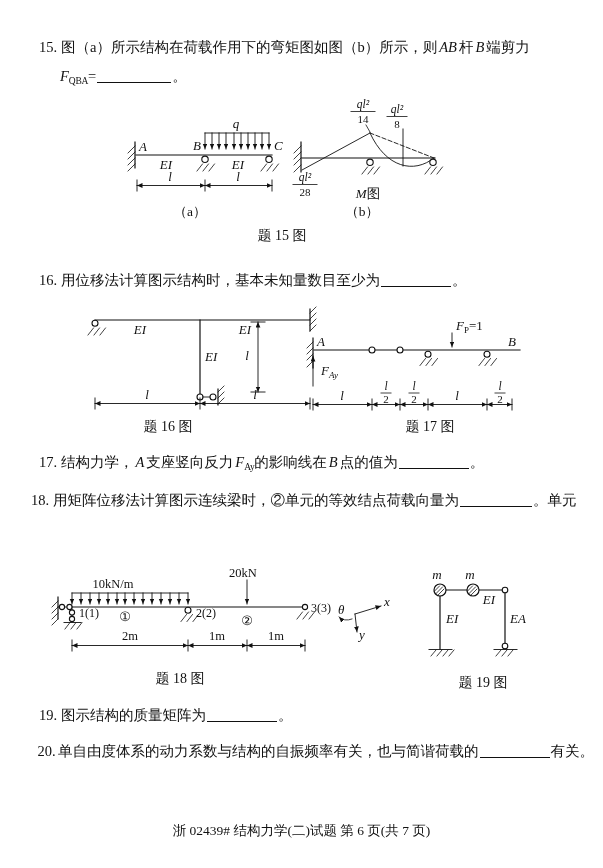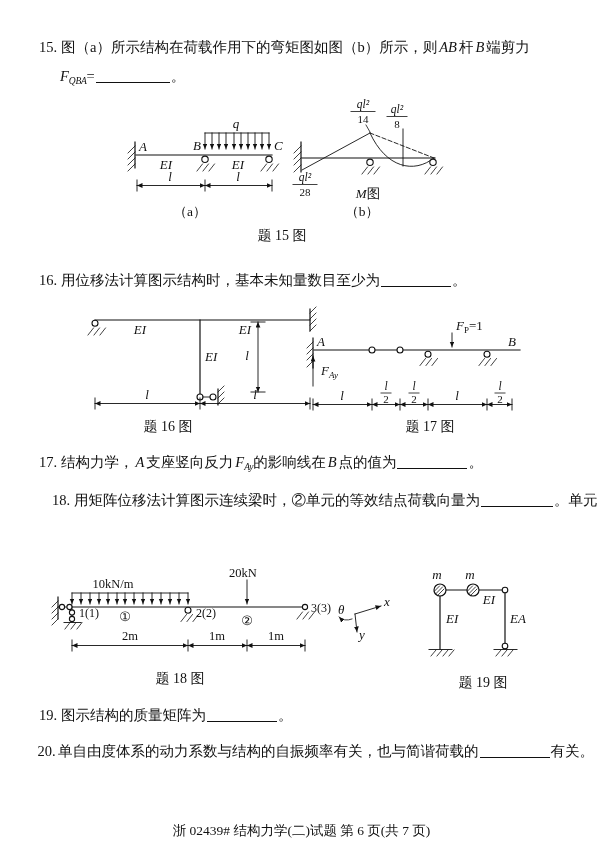--- a/index.html
+++ b/index.html
@@ -1,21 +1,21 @@
 <!DOCTYPE html>
 <html><head>
 <meta charset="utf-8">
 <style>
   html,body{margin:0;padding:0;background:#e8e8e8;}
   .page{position:relative;width:603px;height:868px;background:#ffffff;overflow:hidden;
         font-family:"Liberation Serif","DejaVu Serif",serif;color:#111;}
   .line{position:absolute;font-size:14.5px;line-height:20px;white-space:nowrap;}
   .qnum{display:inline-block;width:26px;text-align:center;}
   .it{font-style:italic;margin:8px 2px;}
-  sub{font-size:9.5px;font-style:italic;vertical-align:-3px;letter-spacing:-0.3px;}
+  sub{font-size:9.5px;vertical-align:-3px;letter-spacing:-0.3px;}
   .blank{display:inline-block;width:70px;height:14px;border-bottom:1.3px solid #111;vertical-align:-2px;margin:0 1px;}
   .footer{position:absolute;left:0;right:0;text-align:center;font-size:13.5px;}
   svg{position:absolute;left:0;}
   svg text{font-family:"Liberation Serif","DejaVu Serif",serif;fill:#111;}
   .tv{font-style:italic;font-size:13px;}
   .tv12{font-style:italic;font-size:11.5px;}
   .tn{font-size:12px;}
   .tn11{font-size:11px;}
   .tn13{font-size:13px;}
   .tl{font-size:12.5px;}
@@ -177,21 +177,21 @@
     <text class="tv" x="457" y="104" text-anchor="middle">l</text>
     <text class="tv12" x="500" y="94" text-anchor="middle">l</text>
     <text class="tn11" x="500" y="106.5" text-anchor="middle">2</text>
     <text class="tc" x="430" y="135" text-anchor="middle">题 17 图</text>
   </svg>
 
   <div class="line" style="left:35px;top:452px">
     <span class="qnum">17.</span><span>结构力学，</span><i class="it">A</i><span>支座竖向反力</span><i class="it" style="margin-right:0">F</i><sub>Ay</sub><span>的影响线在</span><i class="it">B</i><span>点的值为</span><span class="blank"></span><span>。</span>
   </div>
 
-  <div class="line" style="left:48px;top:490px">
+  <div class="line" style="left:27px;top:490px">
     <span class="qnum">18.</span><span>用矩阵位移法计算图示连续梁时，②单元的等效结点荷载向量为</span><span class="blank" style="width:72px"></span><span>。单元</span>
   </div>
 
   <svg width="603" height="140" viewBox="0 0 603 140" style="top:556px">
 
     <g class="sk">
       <path d="M58,41 V63"></path>
       <path class="ht" d="M58,45 l-6,6 M58,51 l-6,6 M58,57 l-6,6 M58,63 l-6,6"></path>
       <path class="thin" d="M58,51 H72"></path>
       <circle class="pc" cx="62" cy="51" r="2.6"></circle>

